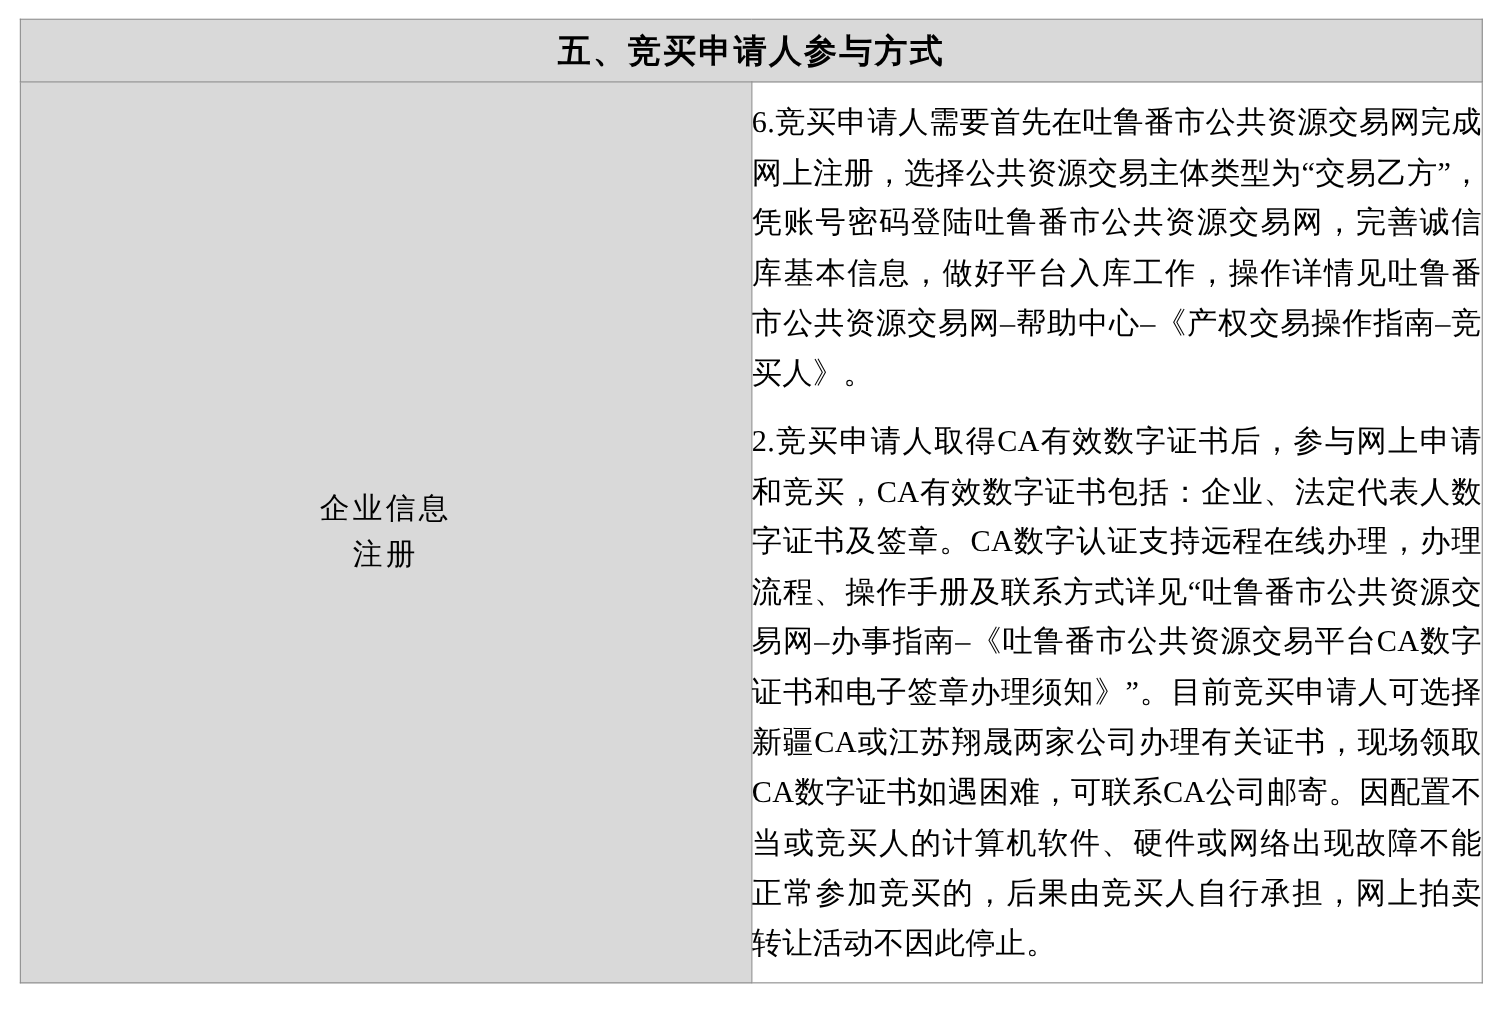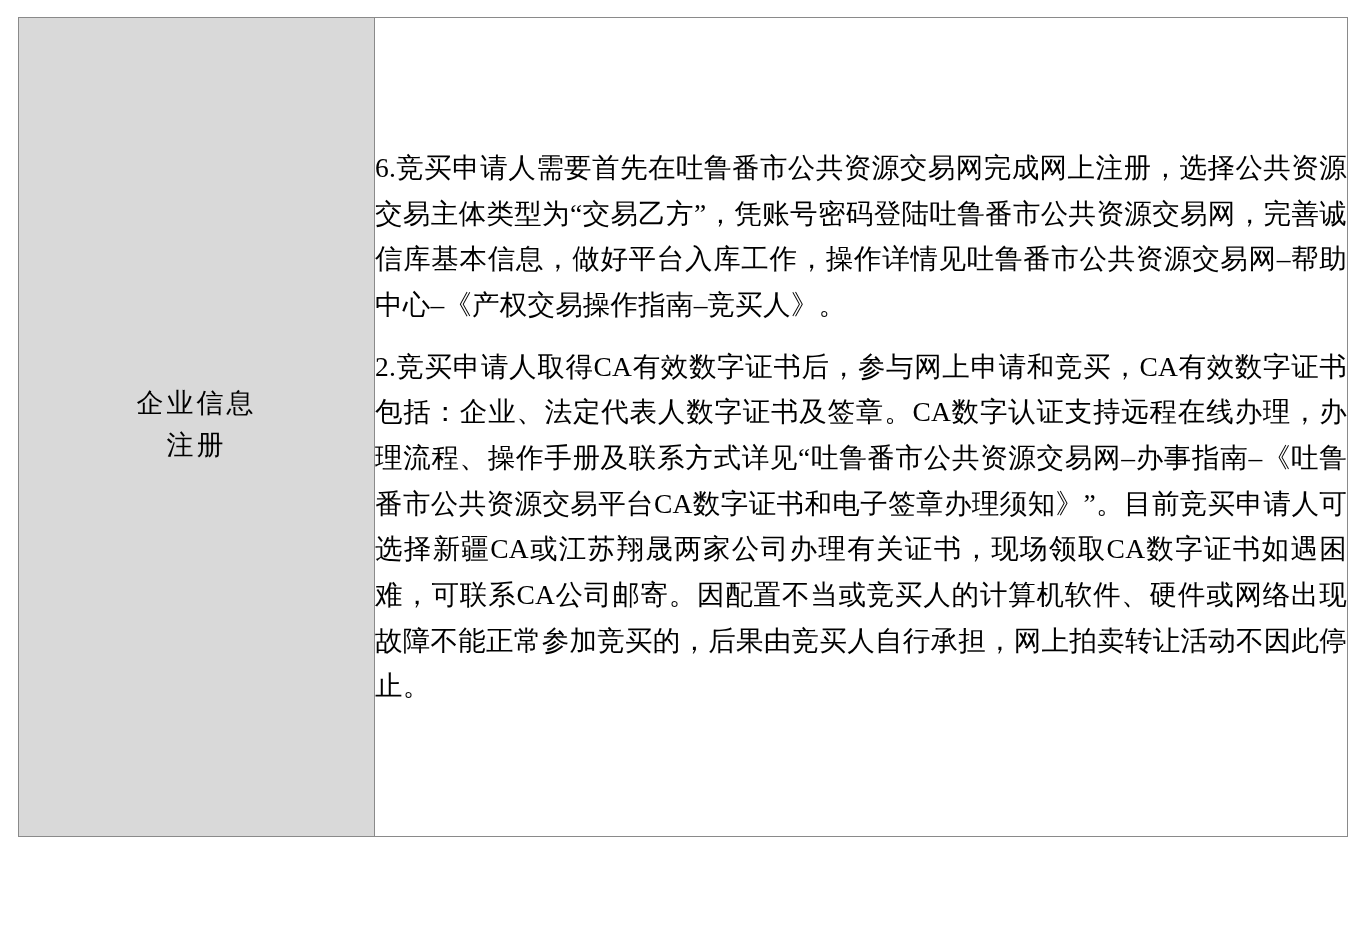--- a/index.html
+++ b/index.html
@@ -42,21 +42,21 @@
     letter-spacing: 2px;
     font-family: "Liberation Serif", "DejaVu Serif", serif;
   }
   .label-cell {
     background: #d9d9d9;
     width: 355px;
     text-align: center;
     font-size: 27px;
     line-height: 1.55;
     letter-spacing: 3px;
-    font-family: Liberation Mono, monospace;
+    font-family: Liberation Serif, serif;
   }
   .label-cell .line {
     display: block;
   }
   .body-cell {
     background: #ffffff;
     padding: 26px 22px 24px 22px;
     vertical-align: top;
     height: 818px;
   }
@@ -73,20 +73,23 @@
     margin-top: 16px;
   }
 </style>
 </head>
 <body>
 
 <div class="page">
   <table class="doc-table">
     <tbody>
       <tr>
+        <td class="header-cell" colspan="2">五、竞买申请人参与方式</td>
+      </tr>
+      <tr>
         <td class="label-cell">
           <span class="line">企业信息</span>
           <span class="line">注册</span>
         </td>
         <td class="body-cell">
           <p class="para">6.竞买申请人需要首先在吐鲁番市公共资源交易网完成网上注册，选择公共资源交易主体类型为“交易乙方”，凭账号密码登陆吐鲁番市公共资源交易网，完善诚信库基本信息，做好平台入库工作，操作详情见吐鲁番市公共资源交易网–帮助中心–《产权交易操作指南–竞买人》。</p>
           <p class="para">2.竞买申请人取得CA有效数字证书后，参与网上申请和竞买，CA有效数字证书包括：企业、法定代表人数字证书及签章。CA数字认证支持远程在线办理，办理流程、操作手册及联系方式详见“吐鲁番市公共资源交易网–办事指南–《吐鲁番市公共资源交易平台CA数字证书和电子签章办理须知》”。目前竞买申请人可选择新疆CA或江苏翔晟两家公司办理有关证书，现场领取CA数字证书如遇困难，可联系CA公司邮寄。因配置不当或竞买人的计算机软件、硬件或网络出现故障不能正常参加竞买的，后果由竞买人自行承担，网上拍卖转让活动不因此停止。</p>
         </td>
       </tr>
     </tbody>

